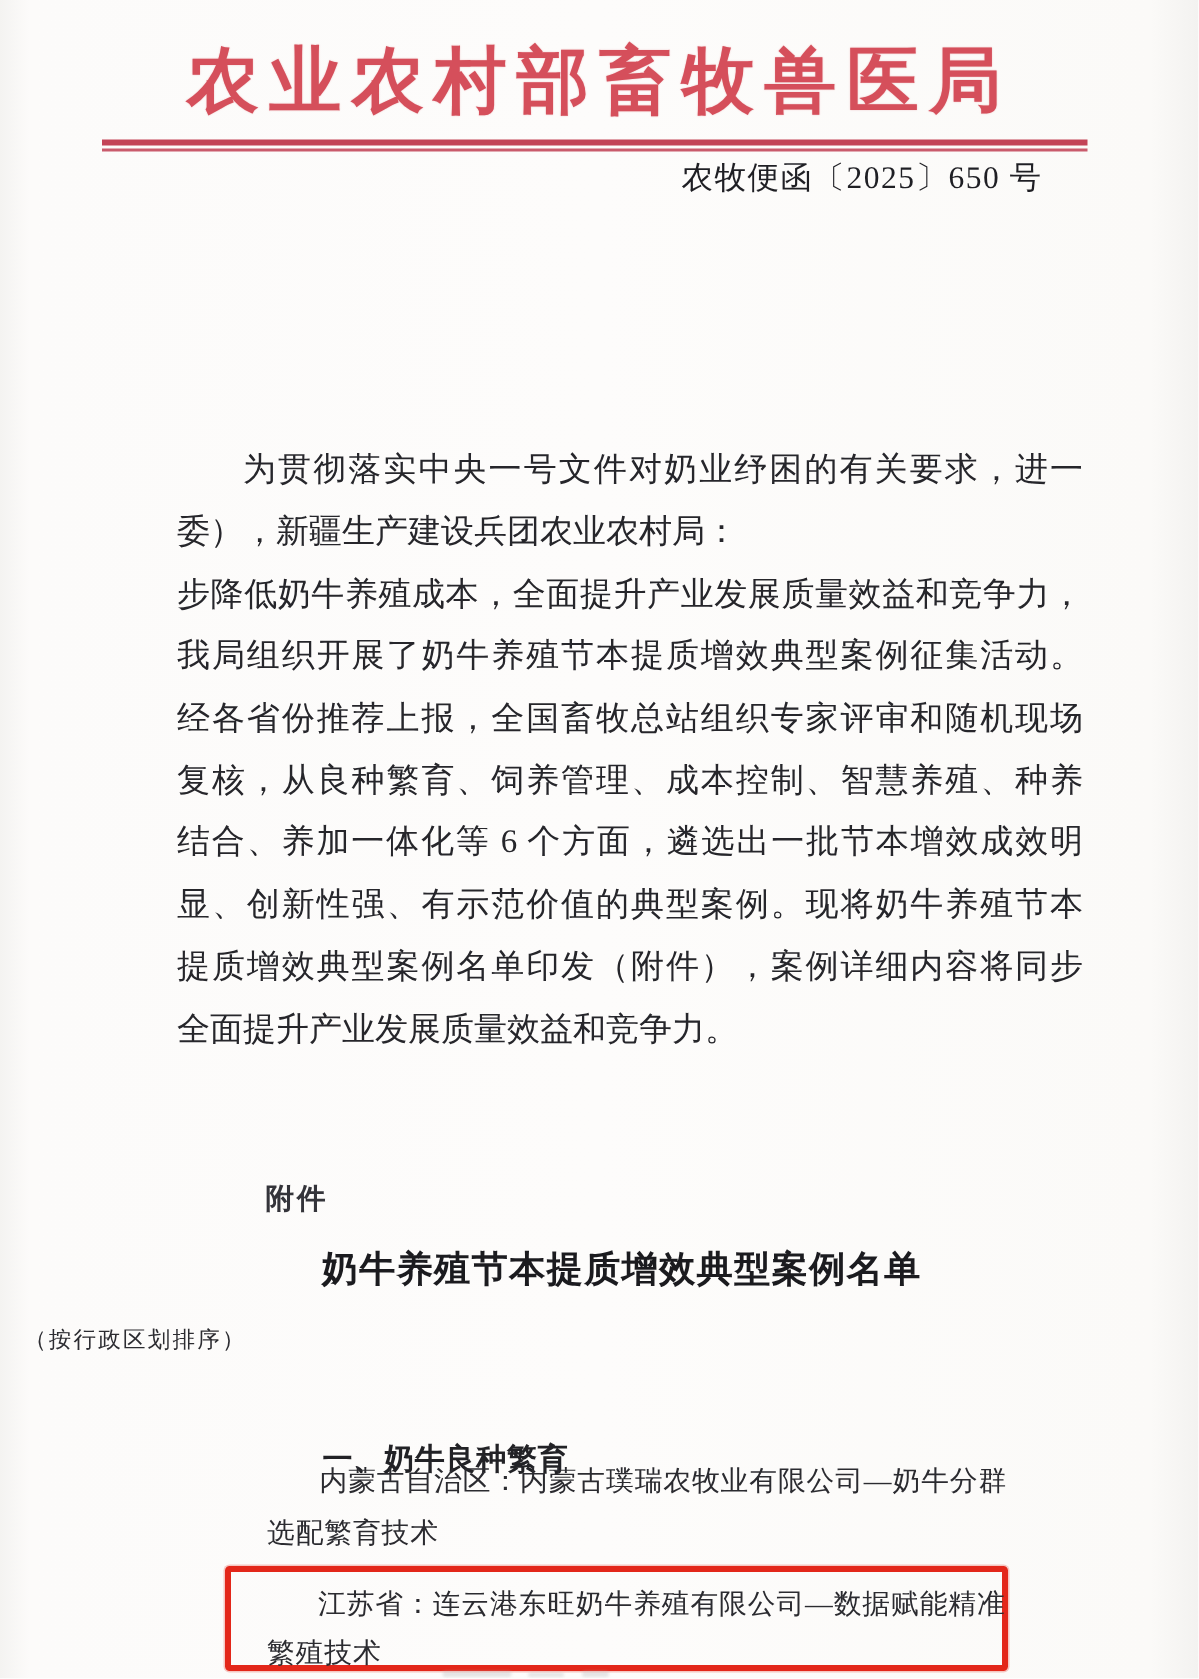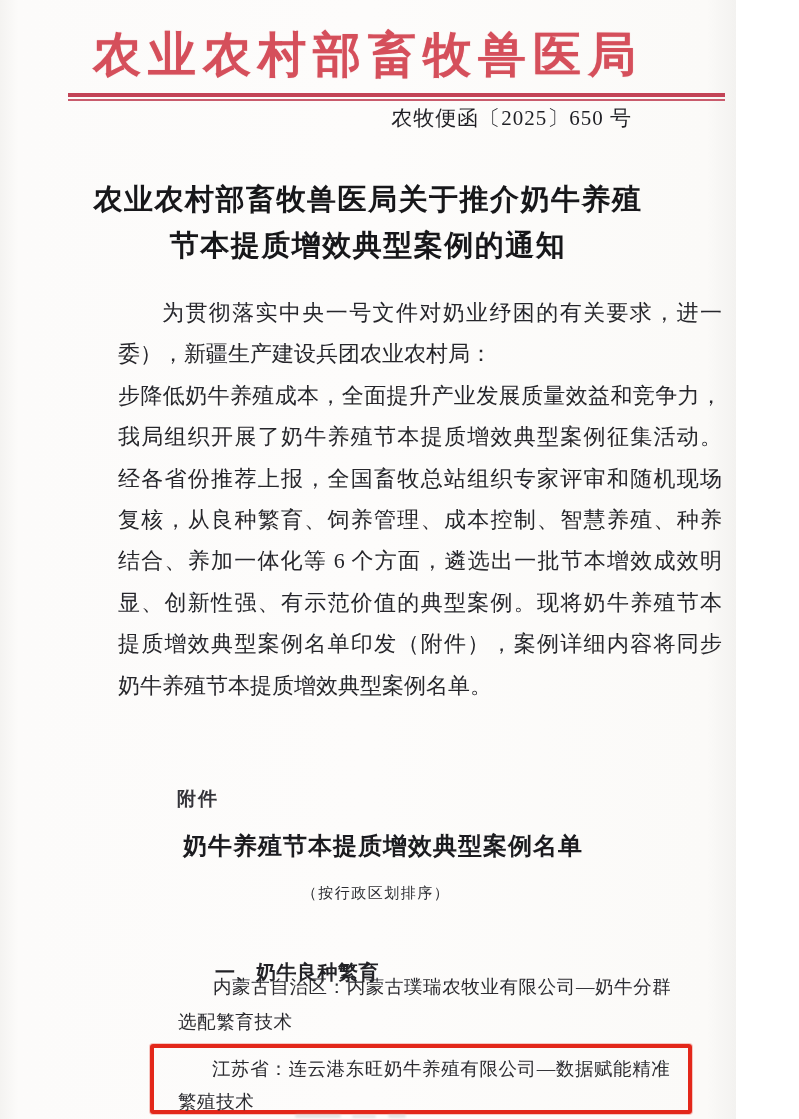--- a/index.html
+++ b/index.html
@@ -2,21 +2,21 @@
 <html><head>
 <meta charset="utf-8">
 <style>
   html,body{margin:0;padding:0;}
   body{
     width:799px;height:1119px;
     font-family:"Liberation Serif","DejaVu Serif",serif;
     background:#ffffff;
   }
   .page{
-    position:relative;width:736px;height:1119px;overflow:hidden;
+    position:relative;width:799px;height:1119px;overflow:hidden;
     background:linear-gradient(90deg,#f4f3f1 0,#fcfbfa 2.5%,#fdfcfb 50%,#fbfaf8 96%,#f3f2f0 100%);
   }
   
   .letterhead{
     position:absolute;top:26px;left:0;width:100%;
     text-align:center;
     font-size:48px;line-height:58px;font-weight:700;
     letter-spacing:7px;color:#d54f5b;
     text-shadow:0 0 1px rgba(213,79,91,.45);
     white-space:nowrap;
@@ -46,74 +46,69 @@
     position:absolute;top:786px;left:177px;
     font-family:"Liberation Sans","DejaVu Sans",sans-serif;
     font-size:19px;font-weight:600;color:#34343a;letter-spacing:2px;
   }
   .att-title{
     position:absolute;top:830px;left:0;width:100%;padding-left:30px;box-sizing:border-box;
     text-align:center;font-size:24px;font-weight:700;color:#1b1b1f;letter-spacing:1px;
   }
   .att-subtitle{
     position:absolute;top:884px;left:0;width:100%;padding-left:16px;box-sizing:border-box;
-    text-align:center;font-size:15px;color:#2c2c31;letter-spacing:1.5px;
+    font-size:15px;color:#2c2c31;letter-spacing:1.5px;
   }
   .sec-heading{
     position:absolute;top:943px;left:215px;
     font-family:"Liberation Sans","DejaVu Sans",sans-serif;
     font-size:20px;font-weight:700;color:#222226;letter-spacing:.5px;margin-top:16px;
   }
   .item-line{
     position:absolute;font-size:18.5px;letter-spacing:.6px;color:#2b2b30;white-space:nowrap;
   }
   .item1-l1{top:974px;left:213px;}
   .item1-l2{top:1009px;left:178px;}
   
   .hl-box{
     position:absolute;top:1044px;left:150px;width:514px;height:62px;
     border:4px solid #e3271a;border-radius:3px;
     box-shadow:0 0 0 1px rgba(227,39,26,.25);
-    padding-left:20px;
   }
   .hl-l1{position:absolute;top:8px;left:58px;font-size:18.5px;letter-spacing:.6px;color:#2b2b30;white-space:nowrap;}
   .hl-l2{position:absolute;top:41px;left:24px;font-size:18.5px;letter-spacing:.6px;color:#2b2b30;white-space:nowrap;text-align:right;}
   
   .smudge{position:absolute;background:#b9b9bb;opacity:.35;filter:blur(1.2px);border-radius:2px;}
   .smudge.s1{top:1114px;left:295px;width:46px;height:4px;}
   .smudge.s2{top:1115px;left:352px;width:24px;height:3px;}
   .smudge.s3{top:1114px;left:388px;width:18px;height:4px;}
 </style>
 </head>
 <body>
 
 <div class="page">
 
   <div class="letterhead">农业农村部畜牧兽医局</div>
   <div class="rule-thick"></div>
   <div class="rule-thin"></div>
 
   <div class="doc-number">农牧便函〔2025〕650 号</div>
 
-  <div class="notice-title">
-    <div>农业农村部畜牧兽医局关于推介奶牛养殖</div>
-    <div>节本提质增效典型案例的通知</div>
-  </div>
 
   <div class="notice-body">
     <div class="b-line just indent">为贯彻落实中央一号文件对奶业纾困的有关要求，进一</div>
     <div class="b-line">委），新疆生产建设兵团农业农村局：</div>
     <div class="b-line just">步降低奶牛养殖成本，全面提升产业发展质量效益和竞争力，</div>
     <div class="b-line just">我局组织开展了奶牛养殖节本提质增效典型案例征集活动。</div>
     <div class="b-line just">经各省份推荐上报，全国畜牧总站组织专家评审和随机现场</div>
     <div class="b-line just">复核，从良种繁育、饲养管理、成本控制、智慧养殖、种养</div>
     <div class="b-line just">结合、养加一体化等 6 个方面，遴选出一批节本增效成效明</div>
     <div class="b-line just">显、创新性强、有示范价值的典型案例。现将奶牛养殖节本</div>
     <div class="b-line just">提质增效典型案例名单印发（附件），案例详细内容将同步</div>
-    <div class="b-line">奶牛养殖节本提质增效典型案例名单。</div>
+    <div class="b-line">全面提升产业发展质量效益和竞争力。</div>
   </div>
 
   <div class="att-label">附件</div>
   <div class="att-title">奶牛养殖节本提质增效典型案例名单</div>
   <div class="att-subtitle">（按行政区划排序）</div>
 
   <div class="sec-heading">一、奶牛良种繁育</div>
 
   <div class="item-line item1-l1">内蒙古自治区：内蒙古璞瑞农牧业有限公司—奶牛分群</div>
   <div class="item-line item1-l2">选配繁育技术</div>

